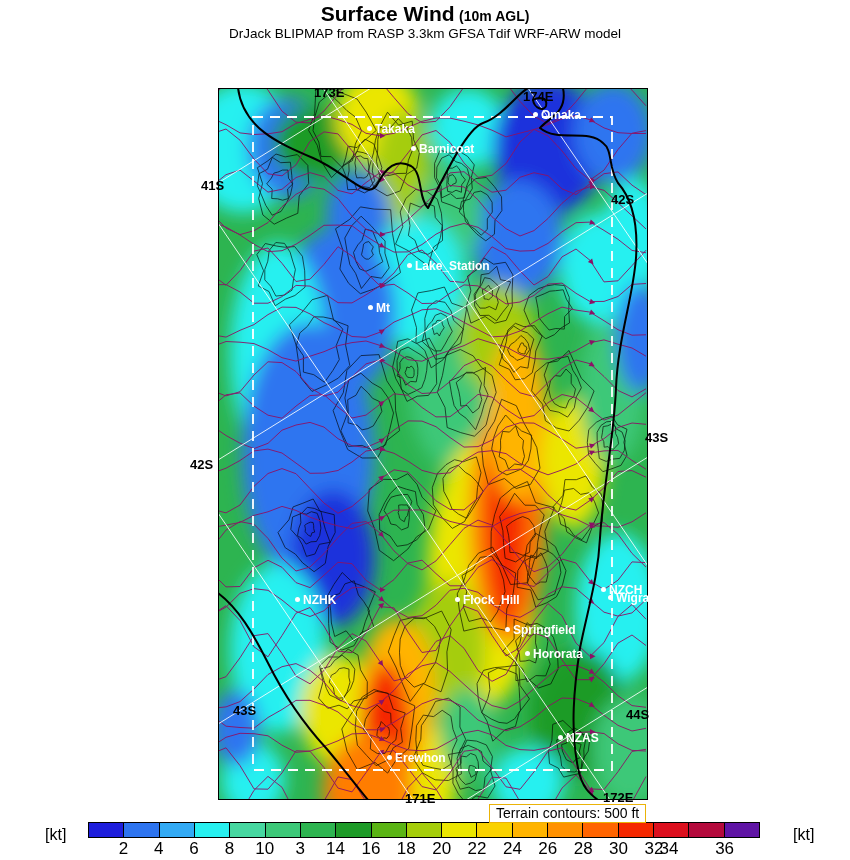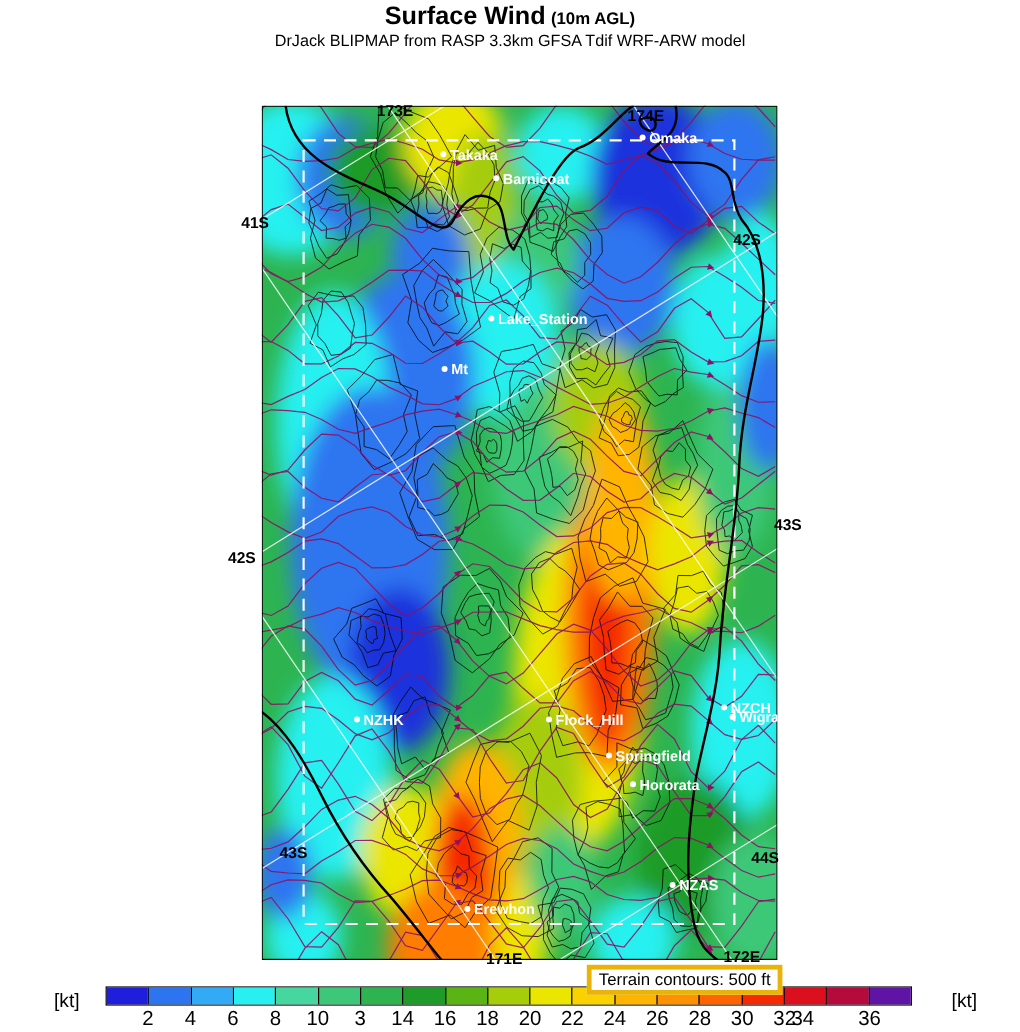--- a/index.html
+++ b/index.html
@@ -13,21 +13,21 @@
   .t2s{font-size:13.5px;}
   .t3{font-size:13.5px;}
   
   #map{position:absolute;left:218px;top:88px;width:430px;height:712px;overflow:hidden;}
   #map svg{position:absolute;left:0;top:0;}
   .site{position:absolute;white-space:nowrap;font-size:12px;font-weight:700;color:#fff;}
   .site .dot{display:inline-block;width:5px;height:5px;border-radius:50%;background:#fff;
              margin-right:3px;vertical-align:2px;}
   .gratlab{position:absolute;font-size:13px;font-weight:600;color:#000;white-space:nowrap;z-index:5;}
   
-  #terrain{position:absolute;left:489px;top:804px;border:4px solid #eab308;background:#fff;
+  #terrain{position:absolute;left:489px;top:804px;border:1px solid #eab308;background:#fff;
            font-size:14px;padding:0 6px;height:17px;line-height:17px;z-index:6;}
   
   #cbar{position:absolute;left:88px;top:822px;width:672px;height:16px;border:1px solid #000;
         display:flex;box-sizing:border-box;}
   #cbar .seg{flex:1 1 0;border-left:1px solid #000;}
   #cbar .seg:first-child{border-left:none;}
   .cbtick{position:absolute;top:839px;width:40px;text-align:center;font-size:17px;color:#000;}
   .kt{position:absolute;top:826px;font-size:16px;color:#000;}
 </style>
 </head>

